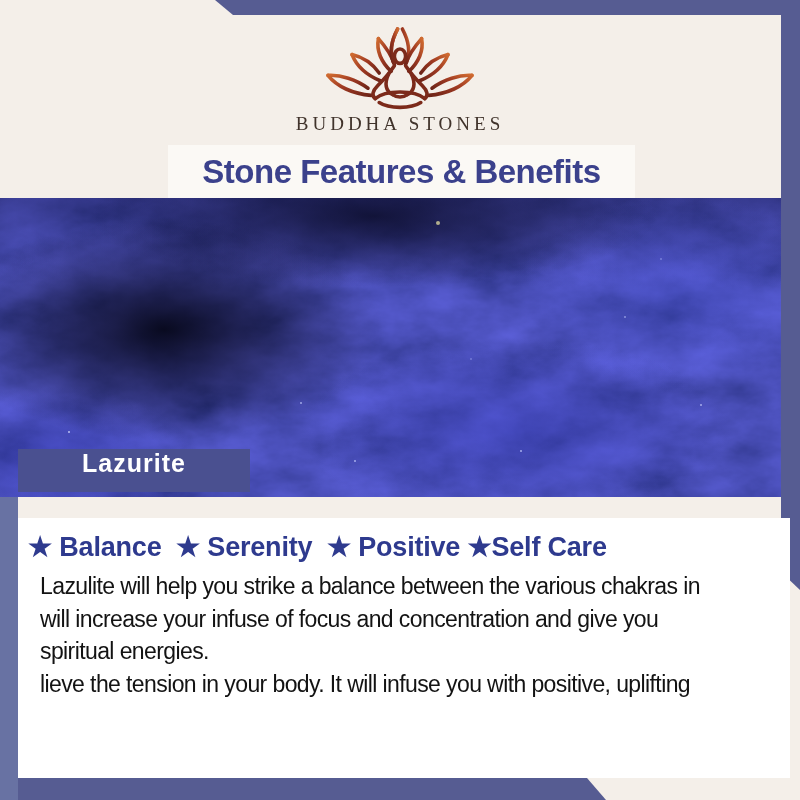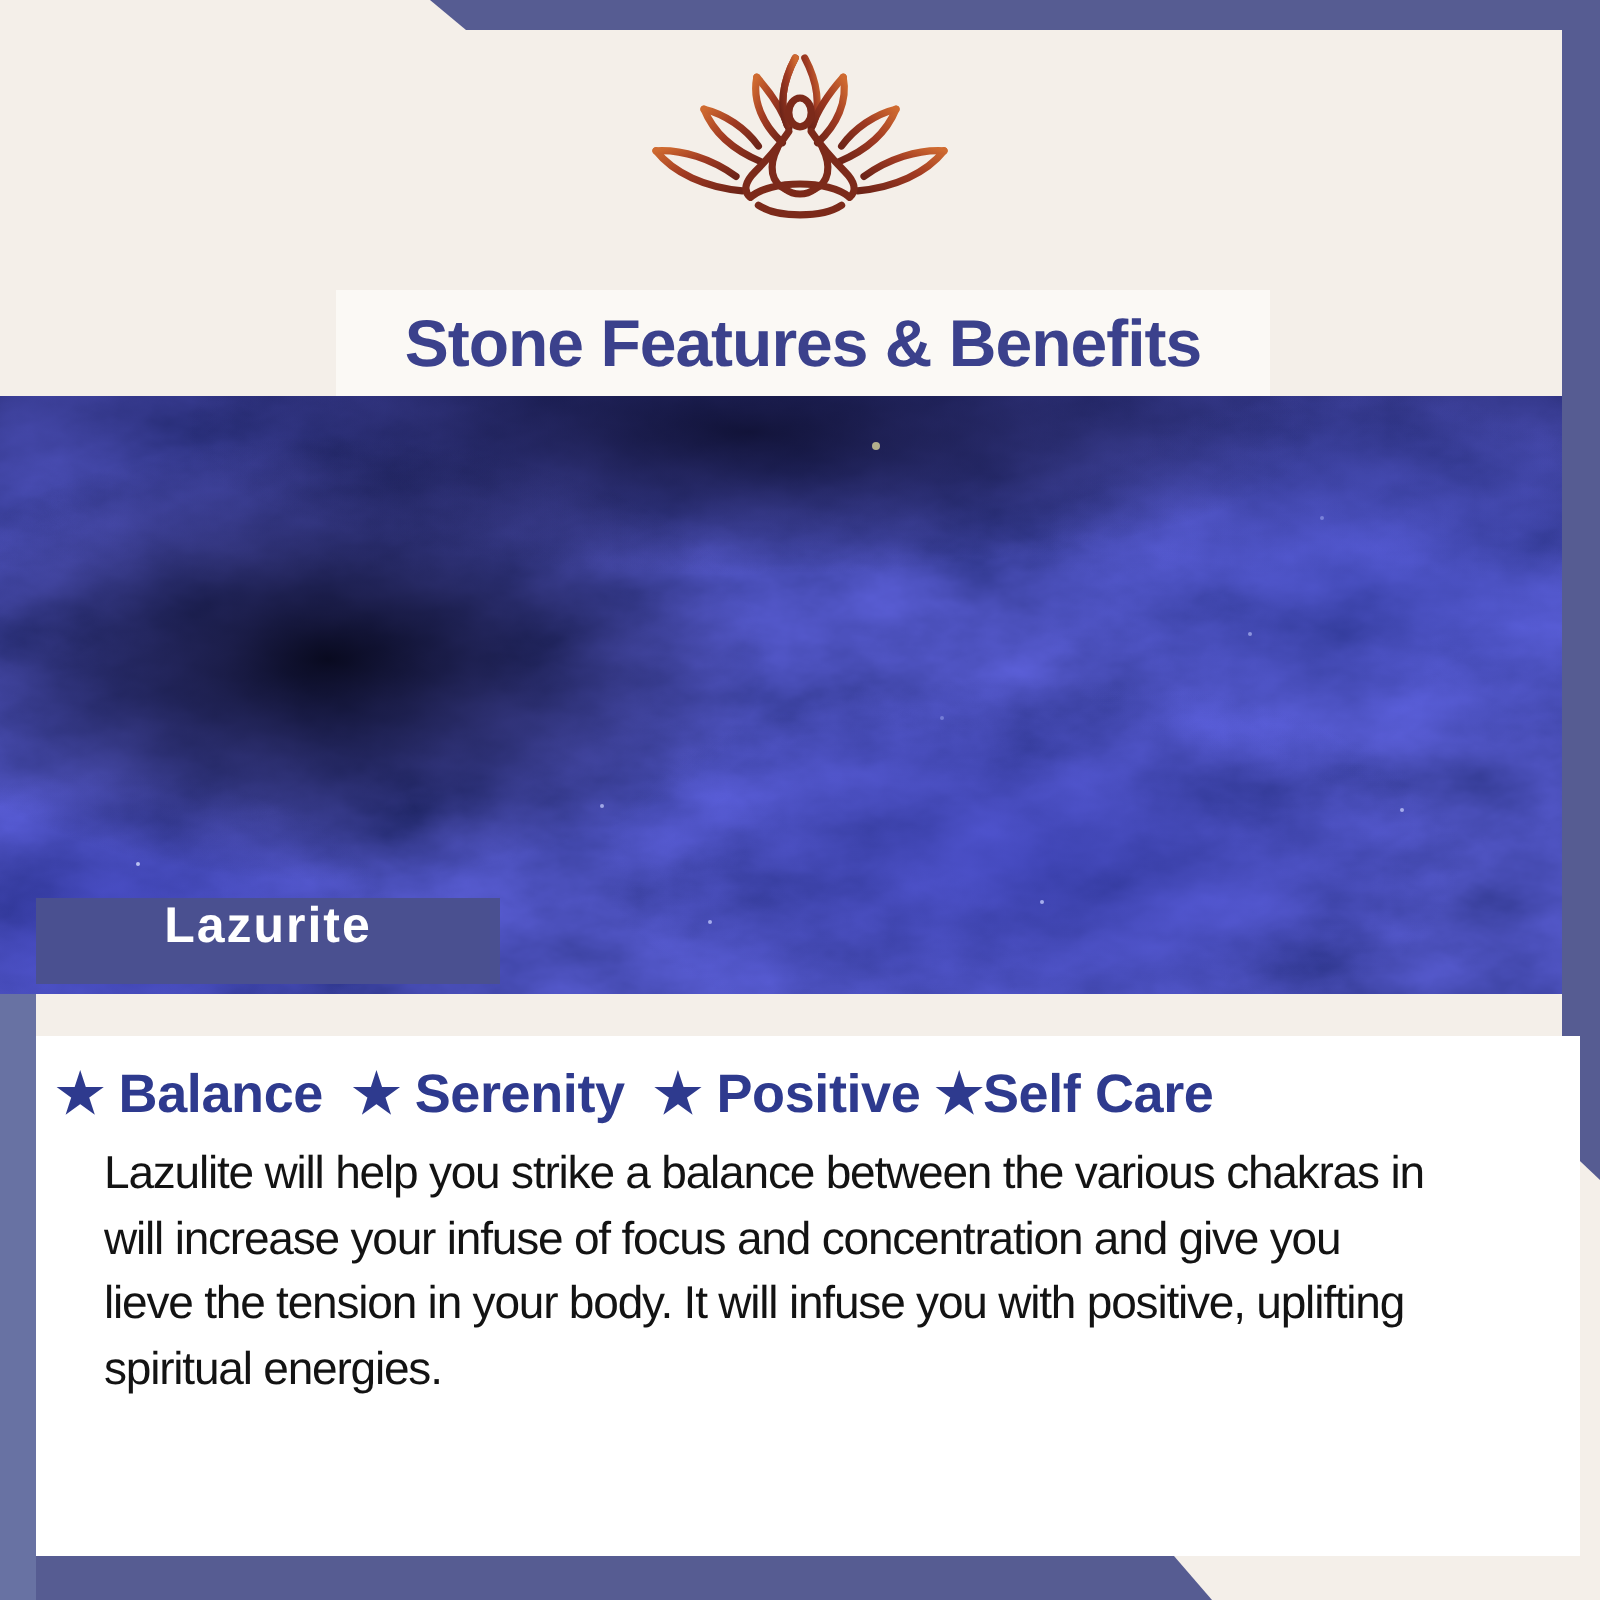--- a/index.html
+++ b/index.html
@@ -56,21 +56,21 @@
 
   
   .banner{position:absolute;left:18px;top:449px;width:232px;height:43px;z-index:3;
             background:var(--banner,#4a5090);display:flex;justify-content:center;}
   .banner span{color:#fff;font-size:25px;font-weight:bold;letter-spacing:1px;}
 
   
   .panel{position:absolute;left:18px;top:518px;width:772px;height:260px;background:var(--panel-background,#ffffff);}
   .tagline{margin:13px 10px 0 10px;text-align:left;font-size:27px;font-weight:bold;
             letter-spacing:-0.2px;white-space:pre-wrap;color:var(--tagline-text,#2e3a8e);}
-  .description{margin:7px 20px 0 34px;font-size:23px;line-height:32.5px;
+  .description{margin:7px 20px 0 22px;font-size:23px;line-height:32.5px;
             letter-spacing:-0.6px;color:var(--body-text,#131313);}
 </style>
 </head>
 <body>
 
 <div class="canvas">
 
   <div class="top-band"></div>
   <div class="right-border"></div>
   <div class="bottom-band"></div>
@@ -101,20 +101,21 @@
       <ellipse cx="110" cy="40" rx="7" ry="9"></ellipse>
       <path d="M103 52 C97 61 90 69 82 77 C76 83 74 89 79 93"></path>
       <path d="M117 52 C123 61 130 69 138 77 C144 83 146 89 141 93"></path>
       <path d="M96 62 C90 74 92 84 101 88"></path>
       <path d="M124 62 C130 74 128 84 119 88"></path>
       <path d="M79 93 C92 82 128 82 141 93"></path>
       <path d="M84 98 C96 106 124 106 136 98"></path>
       <path d="M101 88 C106 92 114 92 119 88"></path>
     </g>
   </svg>
+  <div class="brand-name">BUDDHA STONES</div>
 
   <div class="heading-strip">
     <h1>Stone Features &amp; Benefits</h1>
   </div>
 
   <div class="photo">
     <svg class="rock-noise" preserveAspectRatio="none">
       <filter id="rockTex" x="0" y="0" width="100%" height="100%">
         <feTurbulence type="fractalNoise" baseFrequency="0.013 0.022" numOctaves="5" seed="11"></feTurbulence>
         <feColorMatrix type="matrix" values="0.10 0 0 0 0.02  0.10 0 0 0 0.03  0.55 0 0 0 0.22  0 0 0 0 1"></feColorMatrix>
@@ -127,18 +128,18 @@
 
   <div class="banner">
     <span>Lazurite</span>
   </div>
 
   <div class="panel">
     <div class="tagline">★ Balance  ★ Serenity  ★ Positive ★Self Care</div>
     <div class="description">
       <div>Lazulite will help you strike a balance between the various chakras in</div>
       <div>will increase your infuse of focus and concentration and give you</div>
+      <div>spiritual energies.</div>
       <div>lieve the tension in your body. It will infuse you with positive, uplifting</div>
-      <div>spiritual energies.</div>
     </div>
   </div>
 
 </div>
 
 </body></html>

